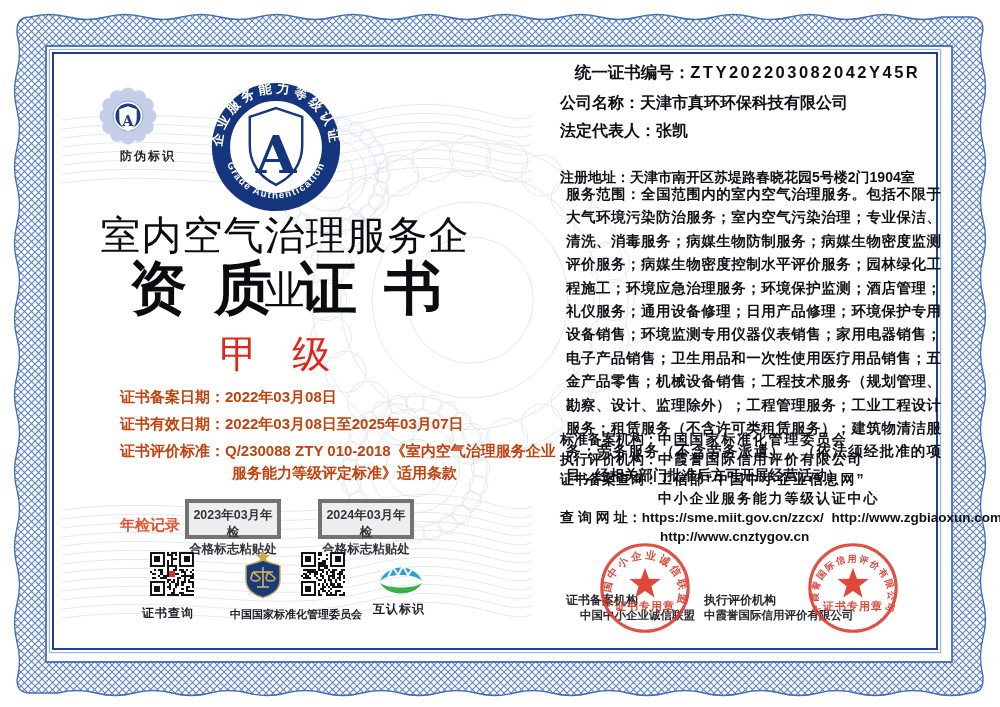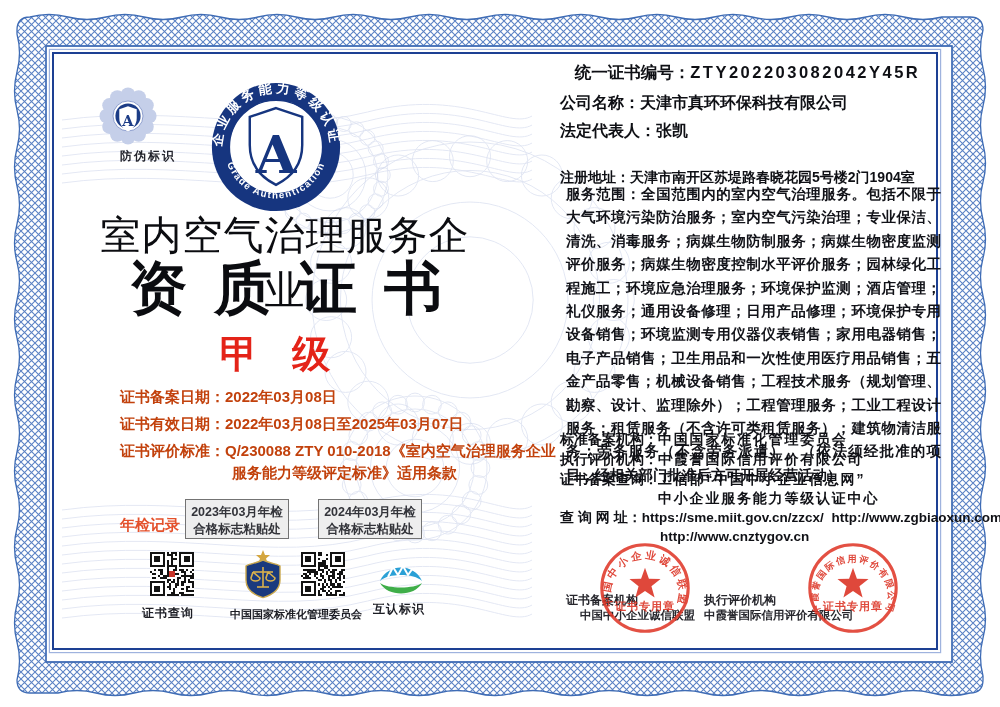--- a/index.html
+++ b/index.html
@@ -9,24 +9,24 @@
   svg.layer{position:absolute;left:0;top:0;width:1000px;height:707px;pointer-events:none;}
   .frame{position:absolute;left:52px;top:52px;width:882px;height:594px;
          border:2.5px solid #1d4093;box-shadow:0 0 0 2px #fff,0 0 0 3.2px #9fb3de;}
   .abs{position:absolute;}
   .lbl{font-weight:700;}
   .sp{letter-spacing:1.8px;}
   
   .antifake-label{font-size:12px;font-weight:700;letter-spacing:2px;color:#23242c;text-align:center;margin-left:20px;}
   .title1{font-size:40px;font-weight:400;letter-spacing:1px;color:#0b0c10;text-align:center;}
   .title2{font-size:58px;font-weight:900;letter-spacing:27px;color:#0b0c10;text-align:center;white-space:nowrap;}
-  .grade{font-size:38px;font-weight:700;letter-spacing:12px;color:#e42318;text-align:center;white-space:nowrap;}
+  .grade{font-size:38px;font-weight:400;letter-spacing:12px;color:#e42318;text-align:center;white-space:nowrap;}
   .dline{font-size:15px;font-weight:700;color:#c2410c;white-space:nowrap;}
   .annual-label{font-size:15px;font-weight:700;color:#e4512c;margin-top:29px;}
-  .abox{width:104px;height:40px;background:#eeeeee;border:1px solid #737373;
+  .abox{width:96px;height:40px;background:#eeeeee;border:4px solid #737373;
         font-size:12.5px;font-weight:700;color:#33343a;text-align:center;line-height:17px;padding-top:4px;box-sizing:border-box;}
   .qr{width:44px;height:44px;background:#fff;}
   .flabel{font-size:12px;font-weight:700;color:#1c1d24;text-align:left;letter-spacing:1px;}
   .flabel.small{font-size:11px;letter-spacing:0;}
   
   .serial{font-size:16.5px;font-weight:700;text-align:center;white-space:nowrap;color:#0e0f14;}
   .serial .val{letter-spacing:2.5px;}
   .cline{font-size:16px;font-weight:700;white-space:nowrap;color:#0e0f14;}
   .cline.addr{font-size:14px;margin-top:20px;}
   .scope{font-size:14.5px;font-weight:700;line-height:23.4px;text-align:justify;color:#111218;margin:6px;}

